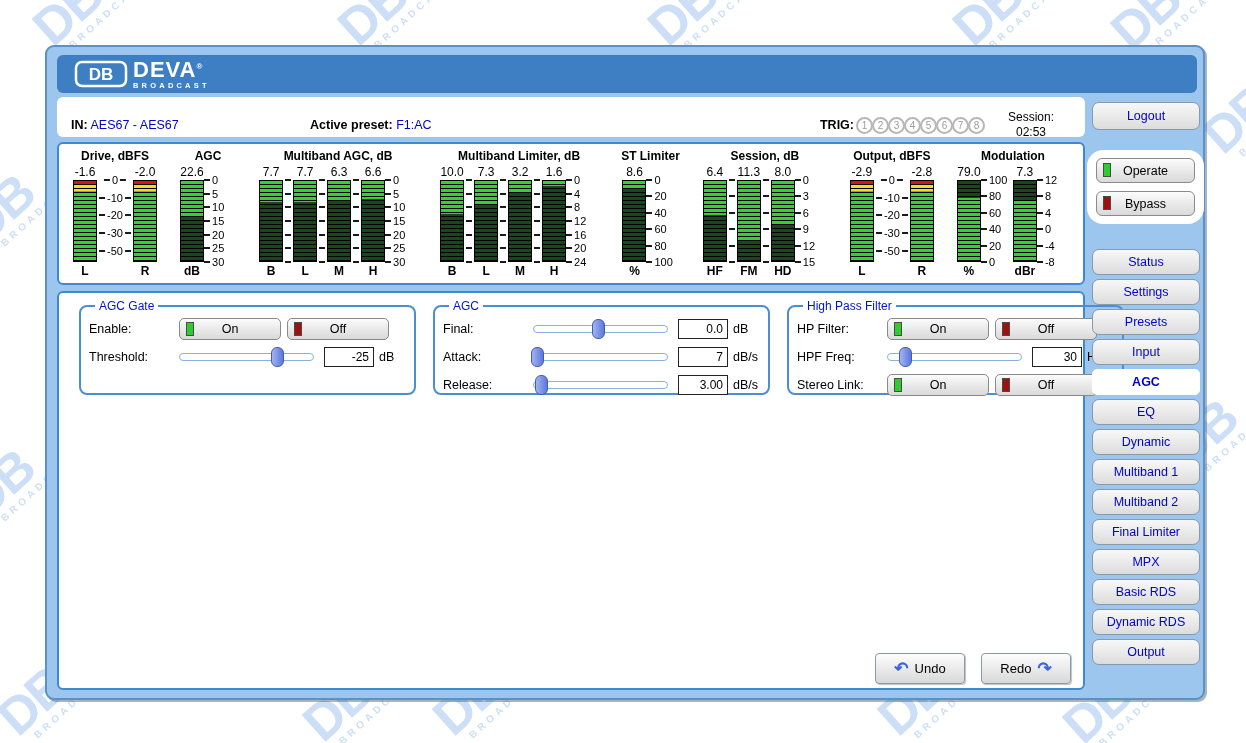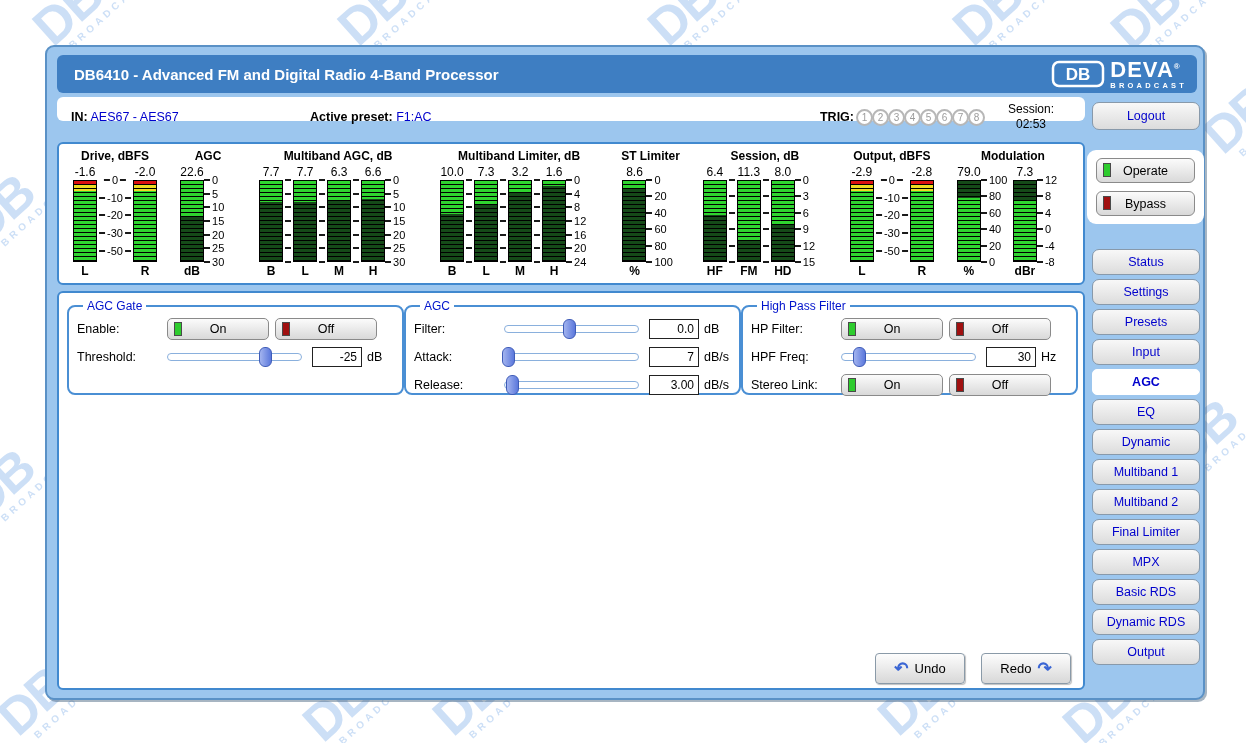--- a/index.html
+++ b/index.html
@@ -26,21 +26,21 @@
     padding:0 10px 0 17px;
   }
   .titlebar .title { color:#fff; font-weight:bold; font-size:15px; }
   .logo { display:flex; align-items:center; gap:5px; }
   .logo-text { color:#fff; line-height:1; }
   .logo-brand { font-size:22px; font-weight:bold; letter-spacing:1px; }
   .logo-brand .reg { font-size:8px; vertical-align:super; }
   .logo-sub { font-size:7.5px; letter-spacing:3.2px; font-weight:bold; margin-top:1px; }
   
   .infobar {
-    position:absolute; left:10px; top:50px; width:1028px; height:24px;
+    position:absolute; left:10px; top:50px; width:1028px; height:40px;
     background:#fff; border-radius:6px; display:flex; align-items:center;
     padding:16px 8px 0 14px; font-size:12.5px;
   }
   .b { font-weight:bold; color:#000; }
   .blue { color:#0000cc; }
   .info-in { width:239px; }
   .info-preset { }
   .info-trig { margin-left:auto; display:flex; align-items:center; gap:3px; }
   .trig-circle {
     width:17px; height:17px; border-radius:50%; border:2px solid #b7b7b7;
@@ -70,21 +70,21 @@
   .scalecol { width:32px; }
   .centercol { width:36px; }
   .tick { position:absolute; transform:translateY(-50%); display:flex; align-items:center; white-space:nowrap; }
   .dash { width:6px; height:2px; background:#1a1a1a; display:inline-block; }
   .ticktext { font-size:11px; padding:0 2px; color:#000; }
   
   .controlpanel {
     position:absolute; left:10px; top:244px; width:1028px; height:399px;
     background:#fff; border:2px solid #4189cf; border-radius:6px;
   }
-  .fieldsets { display:flex; padding:6px 8px; }
+  .fieldsets { display:flex; gap:17px; padding:6px 20px; }
   fieldset {
     width:325px; height:96px; border:2px solid #4a8fd4; border-radius:8px;
     padding:3px 8px 4px 8px;
   }
   legend { color:#0013cc; font-size:12px; padding:0 4px; margin-left:6px; }
   .crow { display:flex; align-items:center; height:26px; margin-bottom:2px; }
   .clabel { width:90px; font-size:12.5px; }
   .toggle-btn {
     position:relative; width:102px; height:22px; margin-right:6px;
     background:linear-gradient(#fbfbfb,#d9d9d9); border:1px solid #8a8a8a;
@@ -121,21 +121,21 @@
   .sidebar { position:absolute; left:1045px; top:50px; width:108px; }
   .side-btn {
     display:block; width:108px; height:26px; margin-bottom:4px;
     background:linear-gradient(#f8f8f8,#dcdcdc); border:1px solid #8899aa;
     border-radius:7px; color:#0000cc; font-size:12.5px; cursor:pointer;
     font-family:"Liberation Sans",sans-serif;
   }
   .logout-btn { position:absolute; top:5px; left:0; height:28px; }
   .opby-panel {
     position:absolute; top:53px; left:-5px; width:117px; height:74px;
-    background:#fff; border-radius:9px;
+    background:#fff; border-radius:16px;
   }
   .opby-btn {
     position:relative; display:block; width:99px; height:25px; margin:8px auto 0 auto;
     background:linear-gradient(#fbfbfb,#d9d9d9); border:1px solid #8a8a8a;
     border-radius:6px; font-size:12.5px; color:#000; cursor:pointer;
     font-family:"Liberation Sans",sans-serif;
   }
   .opby-btn .toggle-led { top:4px; }
   .nav { position:absolute; top:152px; left:0; width:108px; }
   .nav-active {
@@ -200,21 +200,20 @@
     </div>
     <div class="wm" style="left: 1200px; top: 80px;">
       <div class="wm-mark">DB</div>
       <div class="wm-sub">BROADCAST</div>
     </div>
   </div>
 
 <div class="window">
 
   <div class="titlebar">
-    <span class="title">DB6410 - Advanced FM and Digital Radio 4-Band Processor</span>
     <div class="logo">
       <svg width="54" height="28" viewBox="0 0 54 28">
         <rect x="2" y="2" width="50" height="24" rx="6" fill="none" stroke="#ffffff" stroke-width="2.5"></rect>
         <text x="27" y="20" text-anchor="middle" font-family="Liberation Sans, sans-serif" font-size="17" font-weight="bold" fill="#ffffff">DB</text>
       </svg>
       <div class="logo-text">
         <div class="logo-brand"><span>DEVA</span><span class="reg">®</span></div>
         <div class="logo-sub">BROADCAST</div>
       </div>
     </div>
@@ -969,21 +968,21 @@
             <div class="slider-track">
               <div class="slider-thumb" style="left: calc(73% - 6px);"></div>
             </div>
             <input class="val-box" type="text" value="-25" style="">
             <span class="unit">dB</span>
           </div>
         </fieldset>
         <fieldset>
           <legend>AGC</legend>
           <div class="crow">
-            <span class="clabel">Filter:</span>
+            <span class="clabel">Final:</span>
             <div class="slider-track">
               <div class="slider-thumb" style="left: calc(48% - 6px);"></div>
             </div>
             <input class="val-box" type="text" value="0.0" style="">
             <span class="unit">dB</span>
           </div>
           <div class="crow">
             <span class="clabel">Attack:</span>
             <div class="slider-track">
               <div class="slider-thumb" style="left: calc(2% - 6px);"></div>

